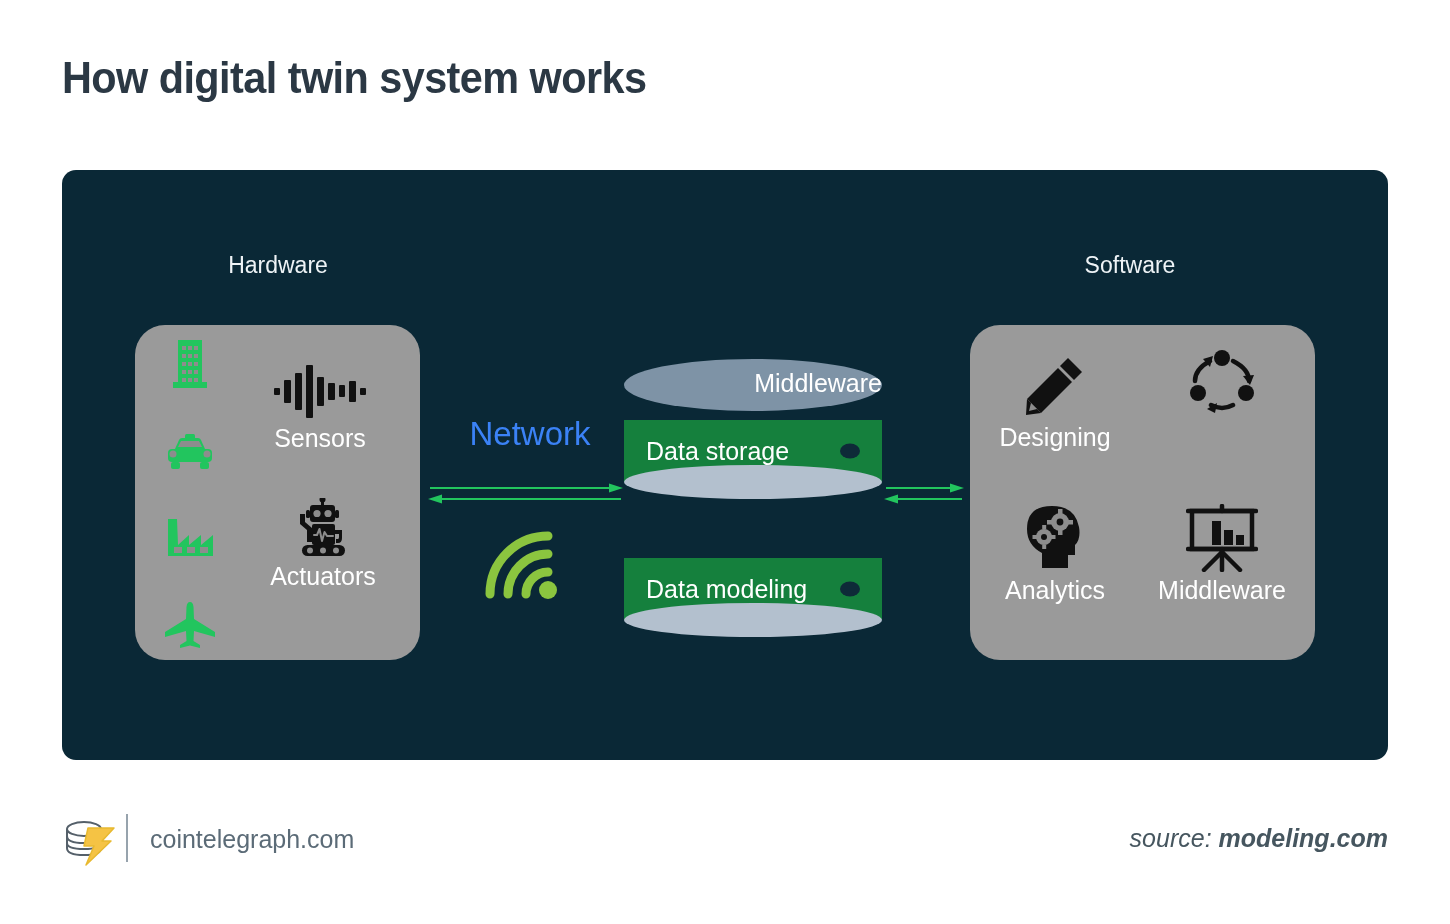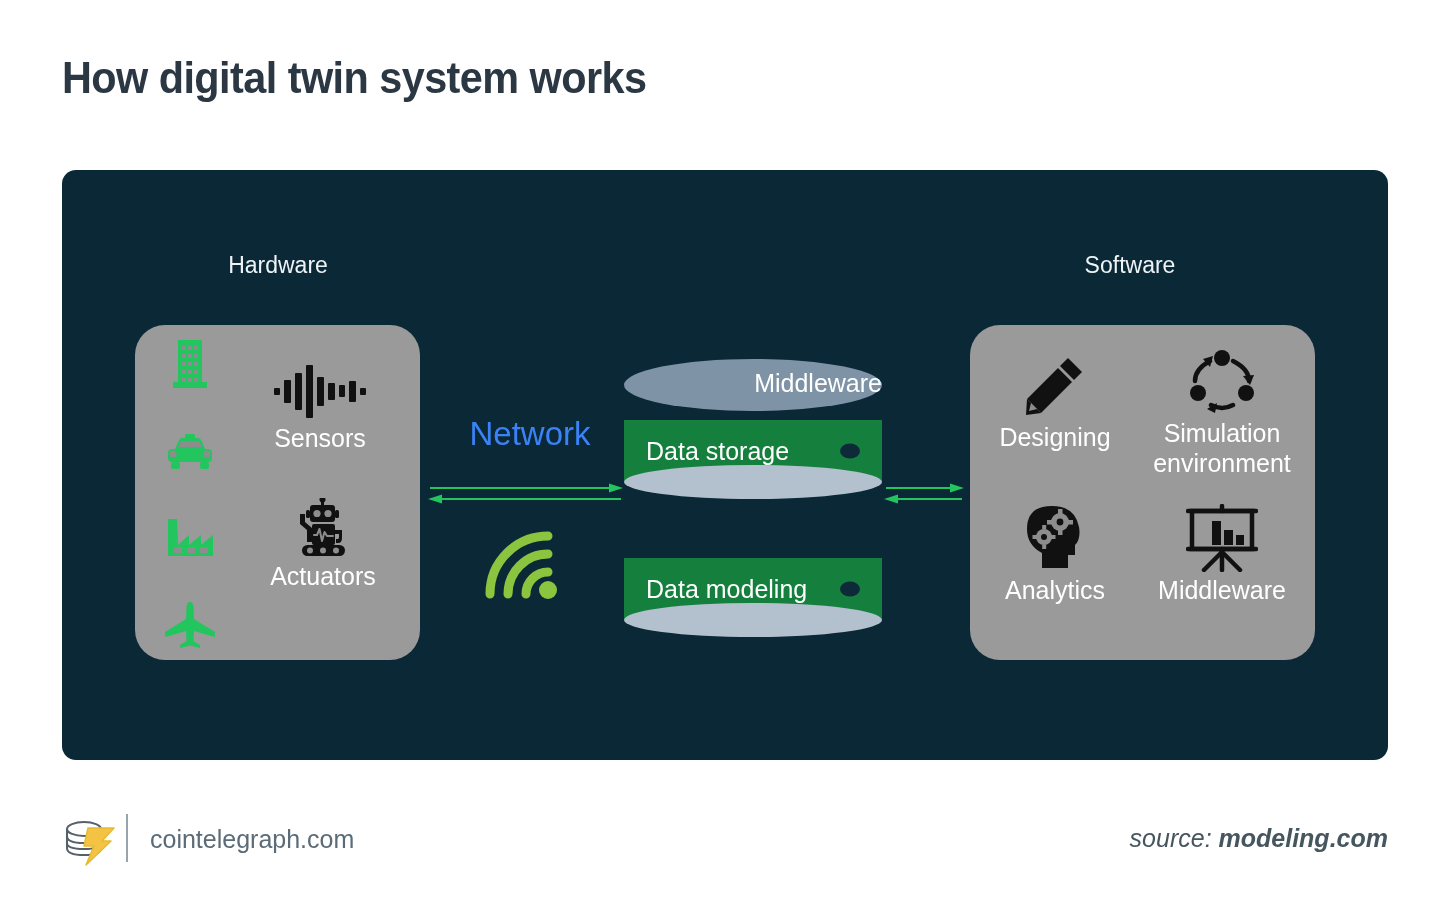--- a/index.html
+++ b/index.html
@@ -301,24 +301,20 @@
         <path d="M44 56 Q33 62 22 56"></path>
         <path d="M6 32 Q6 20 21 12"></path>
       </g>
       <g fill="#111111">
         <polygon points="61,36 54,27 65,26"></polygon>
         <polygon points="18,60 28,54 26,64"></polygon>
         <polygon points="24,7 21,18 14,10"></polygon>
       </g>
     </svg>
   </div>
-  <div class="cap">
-    <div>Simulation</div>
-    <div>environment</div>
-  </div>
 </div>
 
 <div class="sw-item" id="sw-analytics">
   <div class="glyph">
     <svg width="66" height="66" viewBox="0 0 66 66">
       <path d="M30 1 Q53 1 57 22 Q59 34 53 40 L53 50 L46 50 L46 63 L20 63 L20 48 Q5 40 5 24 Q5 1 30 1 Z" fill="#111111"></path>
       <g fill="#8d8d8d">
         <circle cx="38" cy="17" r="9"></circle>
         <circle cx="22" cy="32" r="8"></circle>
       </g>

